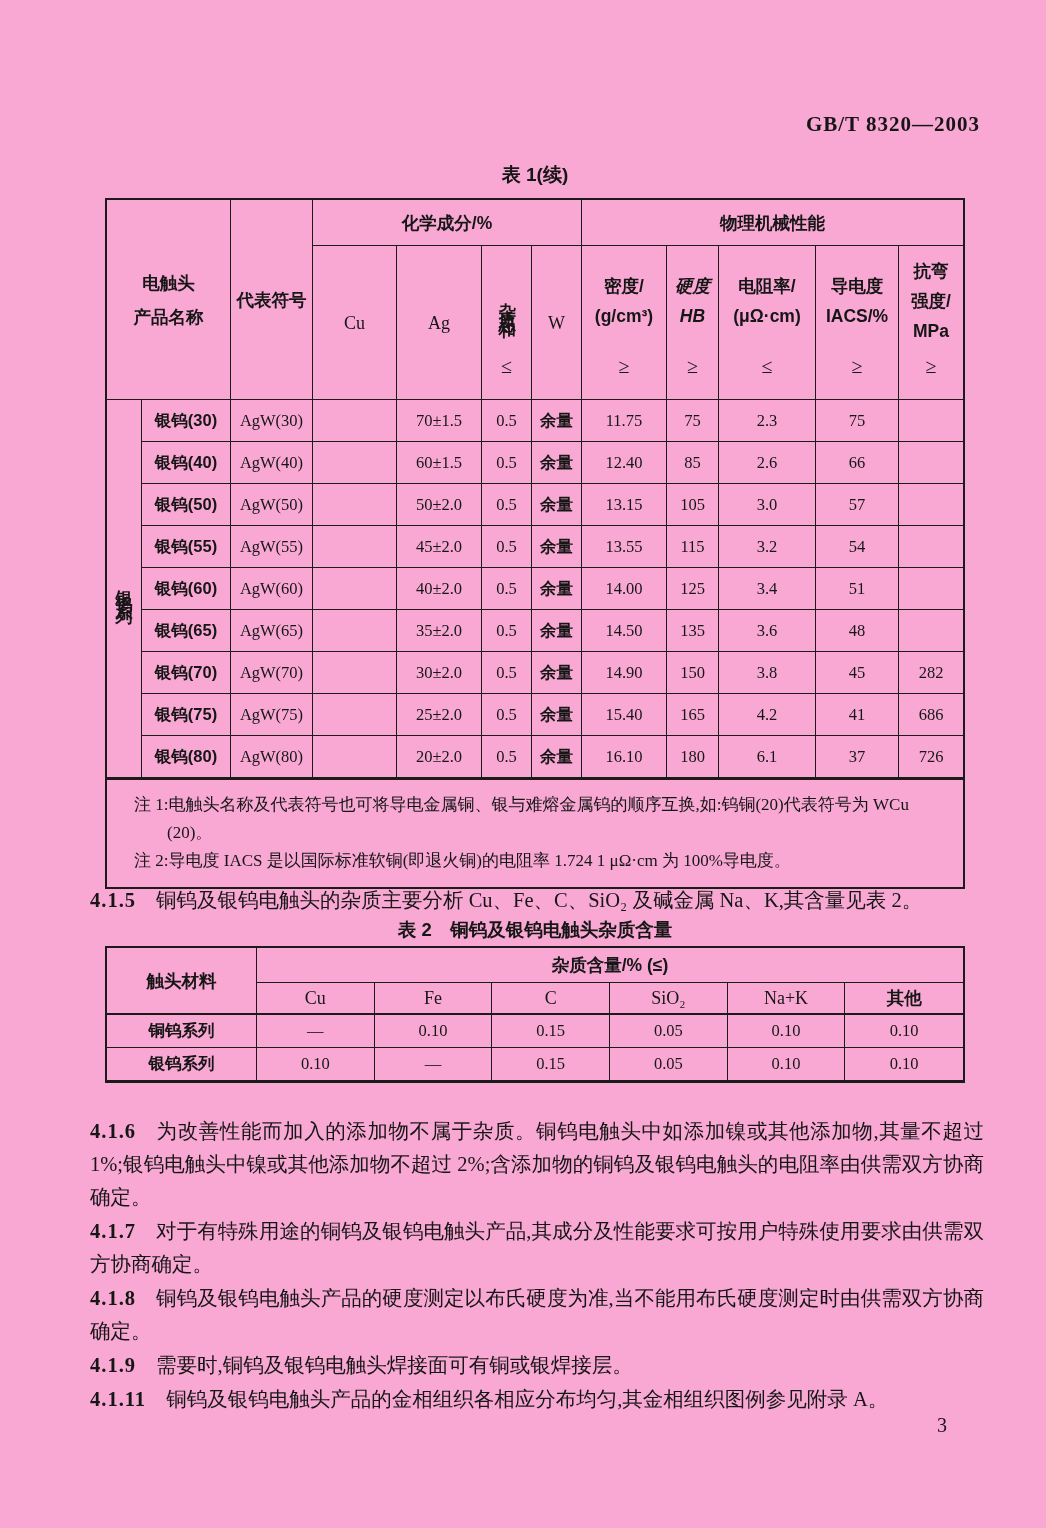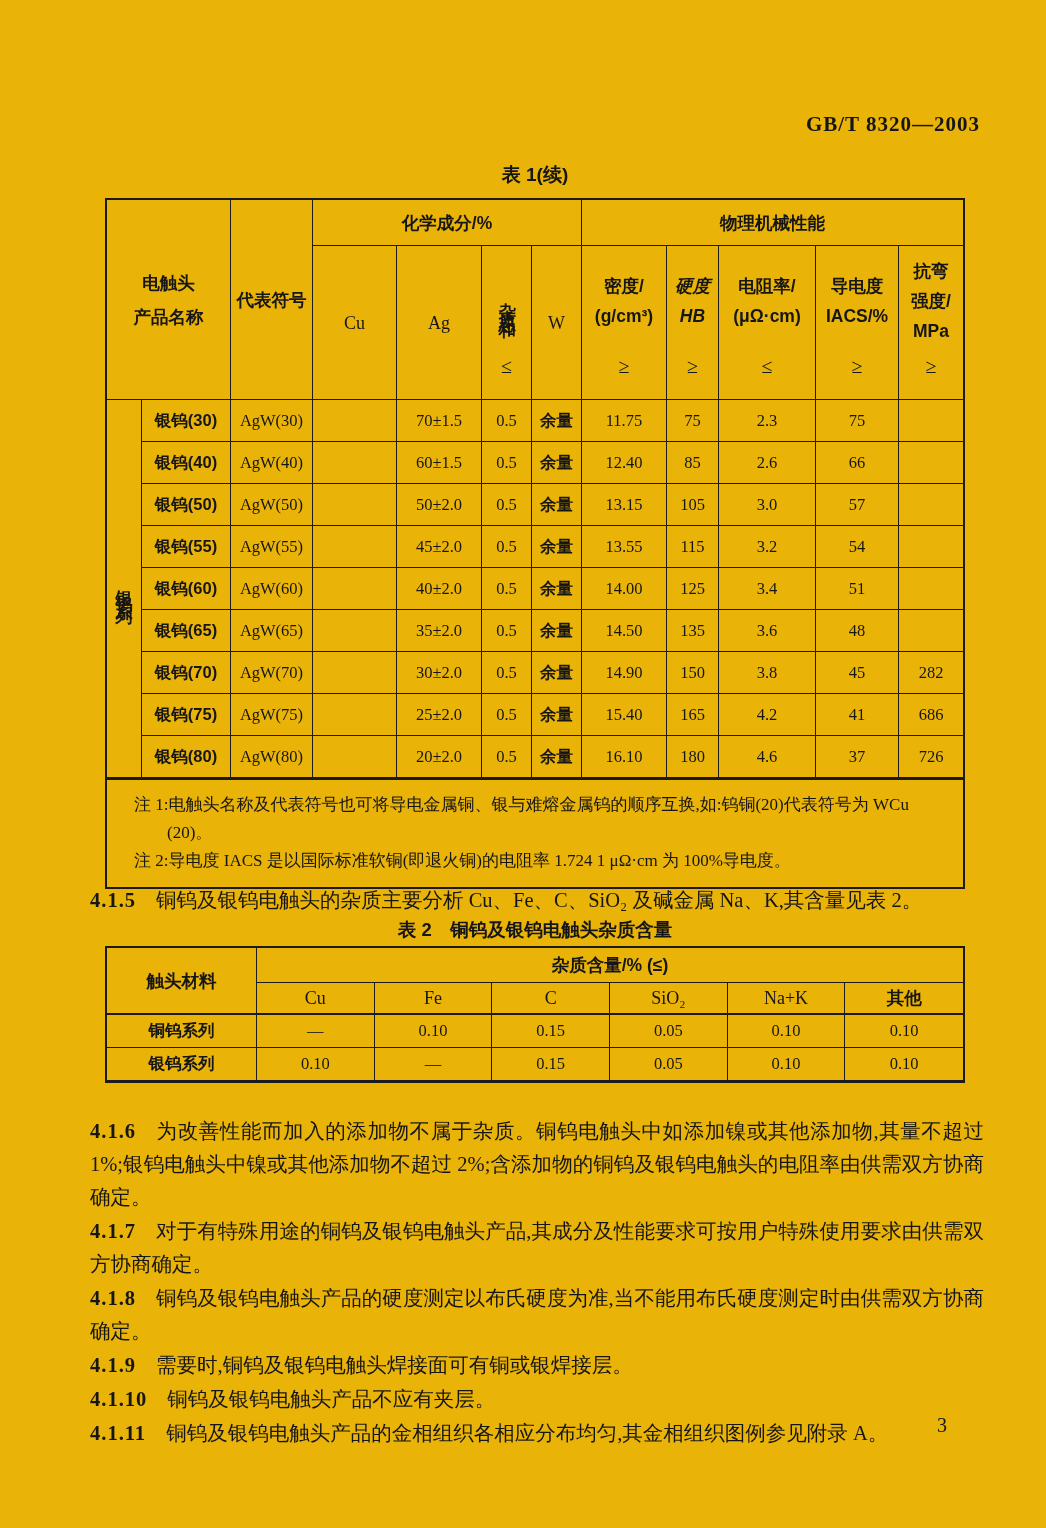--- a/index.html
+++ b/index.html
@@ -1,17 +1,17 @@
 <!DOCTYPE html>
 <html><head>
 <meta charset="utf-8">
 <style>
   html,body{margin:0;padding:0;background:#e8e8e8;}
   .page{
-    position:relative;width:1046px;height:1528px;background:#eab308;
+    position:relative;width:1046px;height:1528px;background:#f9a8d4;
     margin:0 auto;color:#161616;
     font-family:"Liberation Serif","DejaVu Serif",serif;
     overflow:hidden;
   }
   
   .std-code{
     position:absolute;top:112px;right:66px;
     font-size:21px;font-weight:bold;letter-spacing:1px;
   }
   
@@ -274,21 +274,21 @@
         
           <div class="t1-row">
             <div class="c cjkb">银钨(80)</div>
             <div class="c">AgW(80)</div>
             <div class="c"></div>
             <div class="c">20±2.0</div>
             <div class="c">0.5</div>
             <div class="c cjkb">余量</div>
             <div class="c">16.10</div>
             <div class="c">180</div>
-            <div class="c">4.6</div>
+            <div class="c">6.1</div>
             <div class="c">37</div>
             <div class="c noR">726</div>
           </div>
         </div>
     </div>
 
     <div class="t1-notes">
       <div class="note">注 1:电触头名称及代表符号也可将导电金属铜、银与难熔金属钨的顺序互换,如:钨铜(20)代表符号为 WCu
 (20)。</div>
       <div class="note">注 2:导电度 IACS 是以国际标准软铜(即退火铜)的电阻率 1.724 1 μΩ·cm 为 100%导电度。</div>
@@ -339,23 +339,20 @@
       </div>
 
       <div class="para">
         <span class="pnum">4.1.8</span><span>铜钨及银钨电触头产品的硬度测定以布氏硬度为准,当不能用布氏硬度测定时由供需双方协商确定。</span>
       </div>
 
       <div class="para">
         <span class="pnum">4.1.9</span><span>需要时,铜钨及银钨电触头焊接面可有铜或银焊接层。</span>
       </div>
 
-      <div class="para">
-        <span class="pnum">4.1.10</span><span>铜钨及银钨电触头产品不应有夹层。</span>
-      </div>
 
       <div class="para">
         <span class="pnum">4.1.11</span><span>铜钨及银钨电触头产品的金相组织各相应分布均匀,其金相组织图例参见附录 A。</span>
       </div>
 
     </div>
 
   <div class="page-num">3</div>
 
 </div>

